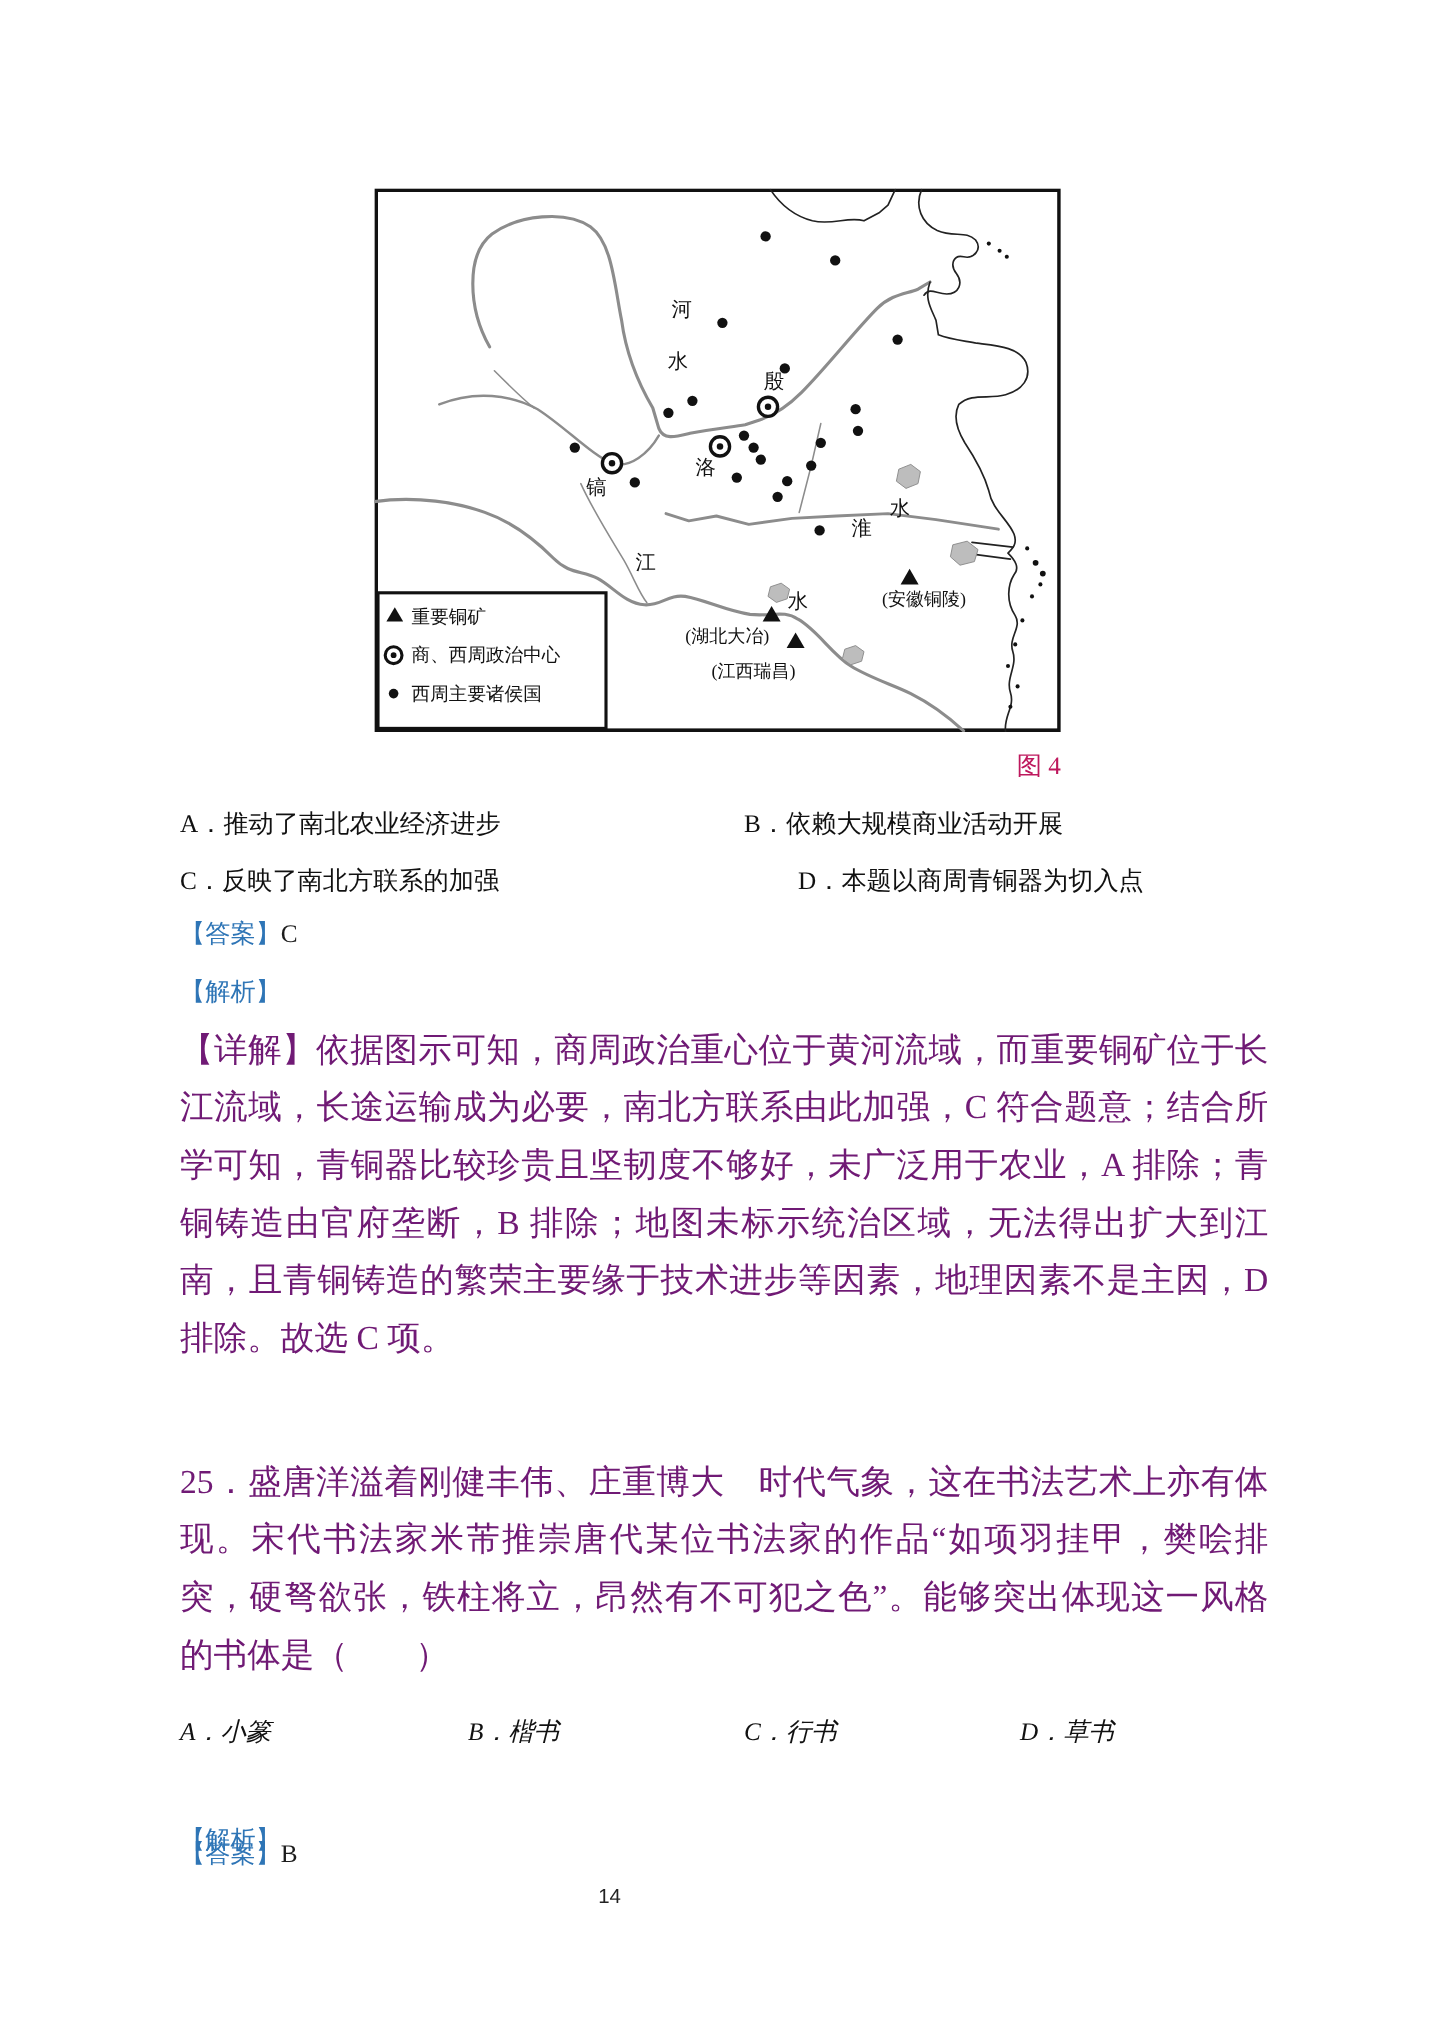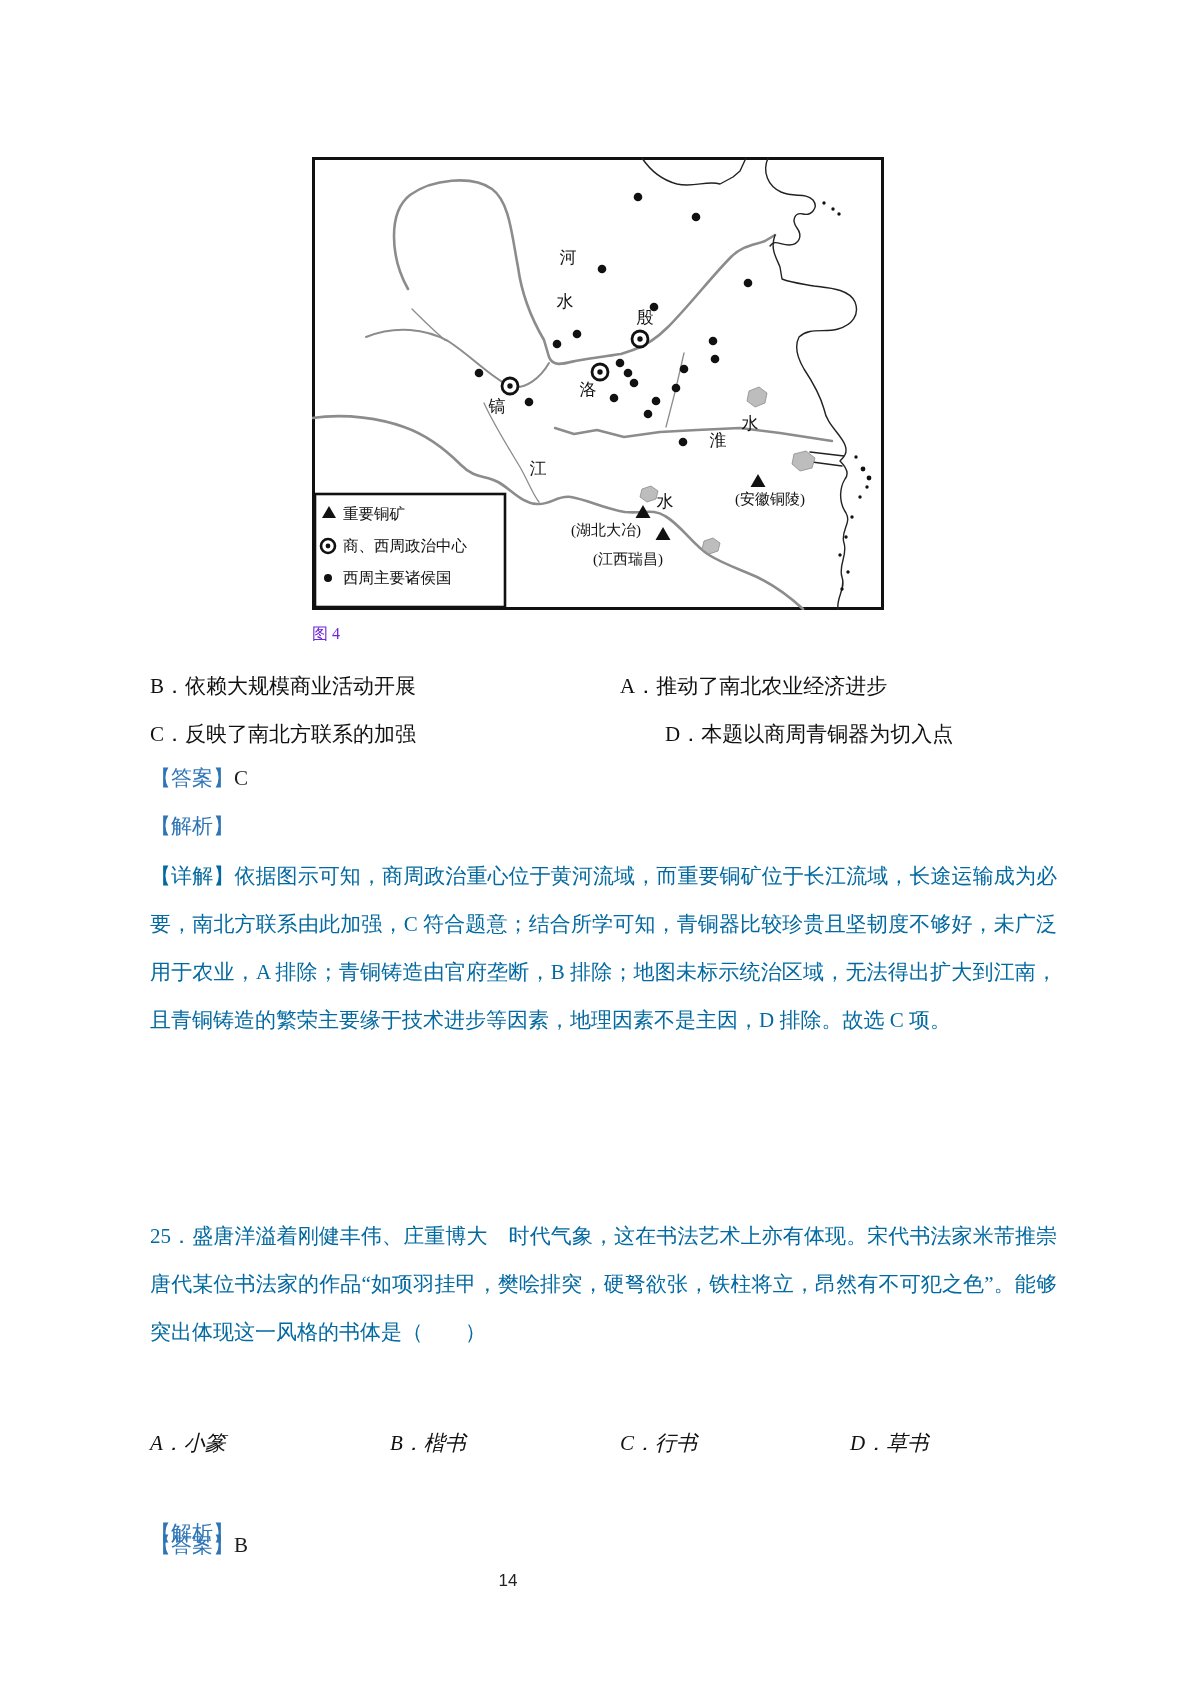--- a/index.html
+++ b/index.html
@@ -10,36 +10,36 @@
     font-family:"Liberation Serif","DejaVu Serif",serif;
     color:#1c1c1c;
     overflow:hidden;
   }
   
   .map-wrap{position:absolute;left:312px;top:157px;width:572px;height:453px;}
   .map-wrap svg{display:block;width:100%;height:100%;}
   .map-label{font-family:"Liberation Serif","DejaVu Serif",serif;fill:#111;}
   .fig-caption{
     position:absolute;left:312px;top:624px;width:572px;
-    text-align:left;font-size:16px;color:#6d28d9;
+    text-align:right;font-size:21px;color:#be185d;
   }
   
   .opt-row{
     position:absolute;left:150px;width:907px;height:30px;
     display:grid;font-size:21px;color:#111;white-space:nowrap;
   }
   .opt-row.two{grid-template-columns:470px 1fr;}
   .opt-row.four{grid-template-columns:240px 230px 230px 1fr;font-style:italic;}
   .ans-line{position:absolute;left:150px;font-size:21px;height:30px;white-space:nowrap;}
   .blue{color:#2E75B6;}
   .para{
     position:absolute;left:150px;width:907px;
-    font-size:21px;line-height:48px;
+    font-size:28px;line-height:48px;
     text-align:justify;text-align-last:left;
-    color:#0369a1;
+    color:#701a75;
   }
   .page-num{
     position:absolute;left:0;top:1571px;width:1016px;
     text-align:center;font-size:17px;color:#222;
     font-family:"Liberation Sans","DejaVu Sans",sans-serif;
   }
 </style>
 </head>
 <body>
 
@@ -162,22 +162,22 @@
           <text x="31" y="394">商、西周政治中心</text>
           <text x="31" y="426">西周主要诸侯国</text>
         </g>
       </g>
     </svg>
   </div>
 
   <div class="fig-caption">图 4</div>
 
   <div class="opt-row two" style="top:672px;">
+    <span>A．推动了南北农业经济进步</span>
     <span>B．依赖大规模商业活动开展</span>
-    <span>A．推动了南北农业经济进步</span>
   </div>
   <div class="opt-row two" style="top:720px;gap:45px;">
     <span>C．反映了南北方联系的加强</span>
     <span>D．本题以商周青铜器为切入点</span>
   </div>
 
   <div class="ans-line" style="top:764px;">
     <span class="blue">【答案】</span><span>C</span>
   </div>
   <div class="ans-line blue" style="top:812px;">【解析】</div>

